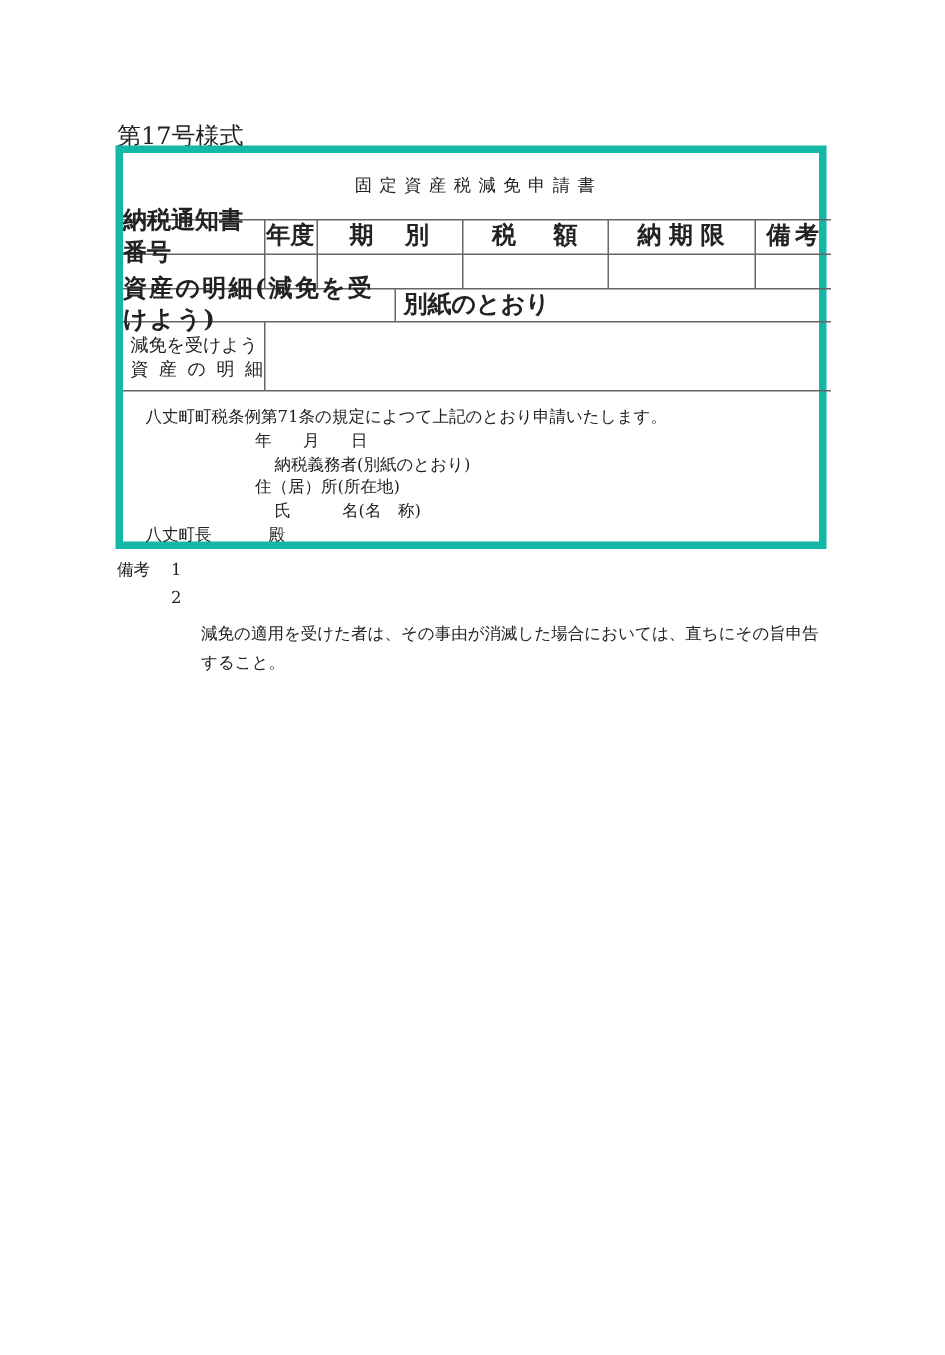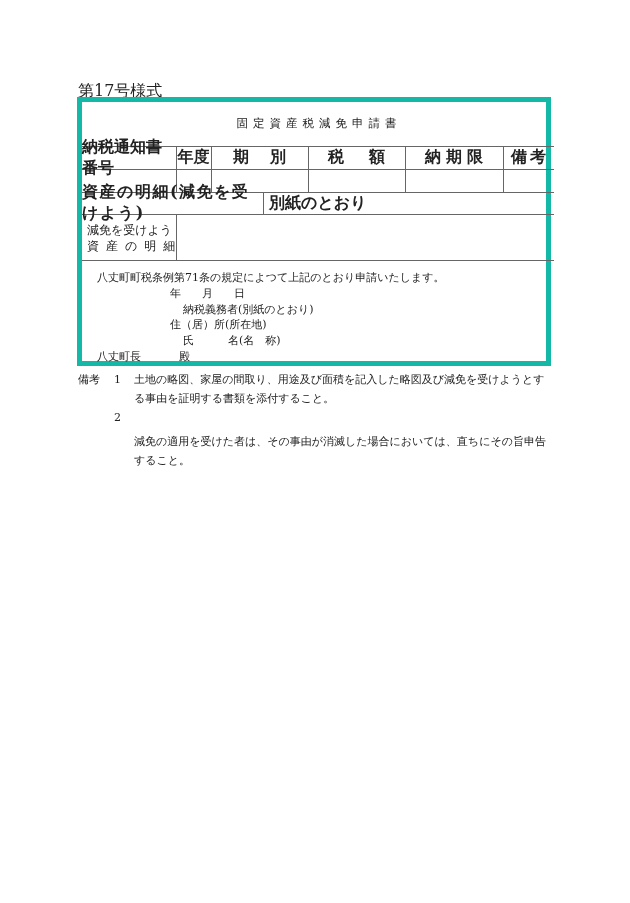--- a/index.html
+++ b/index.html
@@ -100,20 +100,19 @@
   <div class="decl" style="left:101px;top:231px;">氏</div>
   <div class="decl" style="left:146px;top:231px;">名(名　称)</div>
   <div class="decl" style="left:15px;top:247px;">八丈町長</div>
   <div class="decl" style="left:97px;top:247px;">殿</div>
 </div>
 
 <div class="notes">
   <div class="note-row">
     <div class="note-label">備考</div>
     <div class="note-num">1</div>
-    <div class="note-text" style="width:416px;text-indent:0;">土地の略図、家屋の間取り、用途及び面積を記入した略図及び減免を受けようとする事由を証明する書類を添付すること。</div>
   </div>
   <div class="note-row">
     <div class="note-label"></div>
     <div class="note-num">2</div>
     <div class="note-text" style="width:416px;margin-top:24px;">減免の適用を受けた者は、その事由が消滅した場合においては、直ちにその旨申告すること。</div>
   </div>
 </div>
 
 </body></html>

